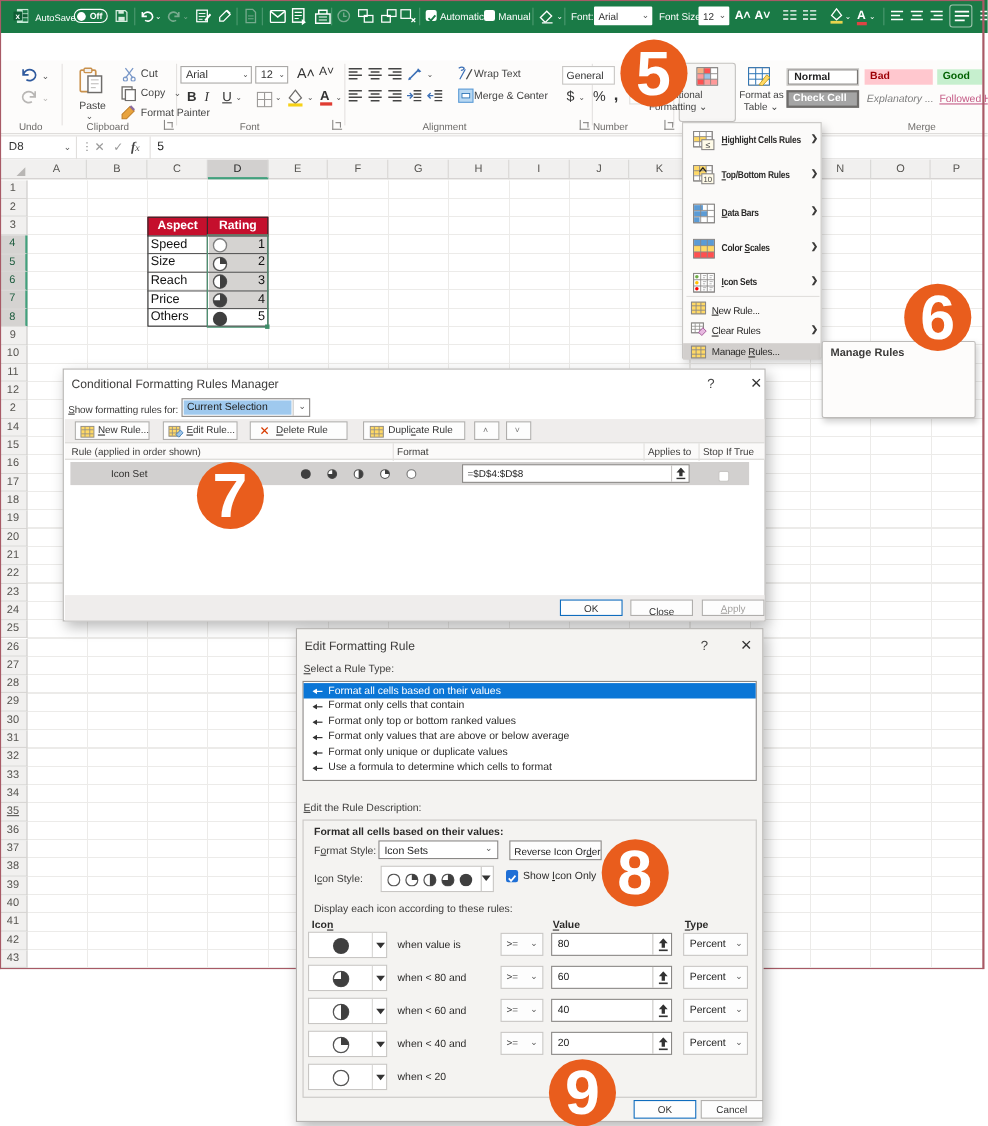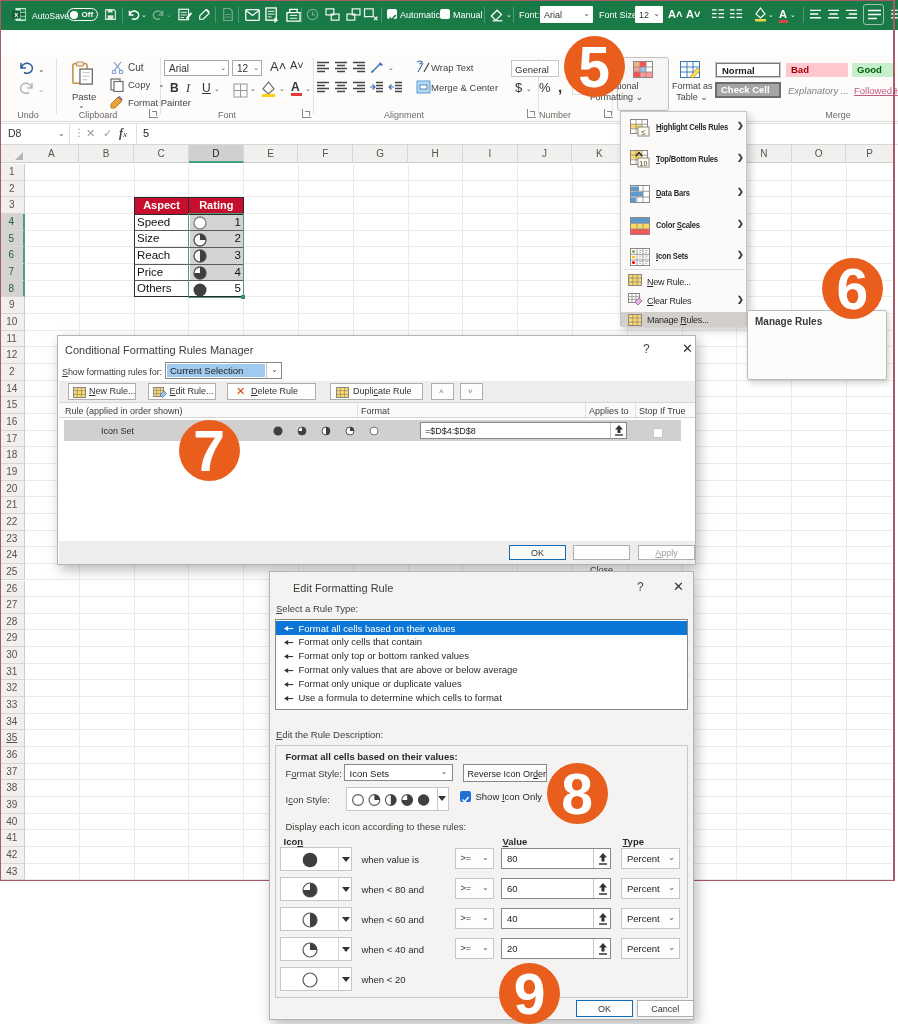--- a/index.html
+++ b/index.html
@@ -658,29 +658,29 @@
           </svg>
       </div>
     </div>
     <div class="abs" style="left:595px;top:91.5px;width:10px;height:10px;background:#fff;border:1px solid #c8c6c4;border-radius:2px;"></div>
 
     <div class="abs" style="left:1px;top:205px;width:636px;height:23px;background:#efedec;"></div>
     <div class="btn" style="left:451px;top:209px;width:57px;height:15px;border-color:#0f6cbd;">
         <div style="margin-top:1.5px;">OK</div>
       </div>
     <div class="btn" style="left:515px;top:209px;width:57px;height:15px;">
-        <div style="margin-top:19px;">Close</div>
+        <div style="margin-top:5px;">Close</div>
       </div>
     <div class="btn" style="left:580px;top:209px;width:57px;height:15px;color:#a19f9d;">
         <div style="margin-top:1.5px;"><span style="text-decoration:underline">A</span>pply</div>
       </div>
   </div>
 
   <div class="dlg" style="left:269px;top:571px;width:425px;height:449px;background:#f4f3f1;">
-    <div class="abs" style="left:23px;top:10px;font-size:11px;color:#3d3c3b;">Edit Formatting Rule</div>
+    <div class="abs" style="left:7px;top:10px;font-size:11px;color:#3d3c3b;">Edit Formatting Rule</div>
     <div class="abs" style="left:367px;top:8px;font-size:12px;color:#444;">?</div>
     <div class="abs" style="left:403px;top:7px;font-size:13px;color:#333;">✕</div>
     <div class="abs" style="left:6px;top:31px;font-size:9.5px;color:#3d3c3b;"><span style="text-decoration:underline">S</span>elect a Rule Type:</div>
     <div class="abs" style="left:4.5px;top:47px;width:413px;height:91px;background:#fff;border:1px solid #8a8886;">
       <div class="abs" style="left:0;top:1px;width:411px;height:13.9px;background:#0b76d6;"></div>
       <svg class="abs" style="left:8px;top:6px" width="10" height="5" viewBox="0 0 12 6">
           <path d="M0 3 L5 0 L5 6 z" fill="#fff"></path>
           <rect x="5" y="2.4" width="6" height="1.3" fill="#fff"></rect>
         </svg>
       <div class="abs" style="left:23px;top:2.5px;font-size:9.5px;color:#fff;">Format all cells based on their values</div>

